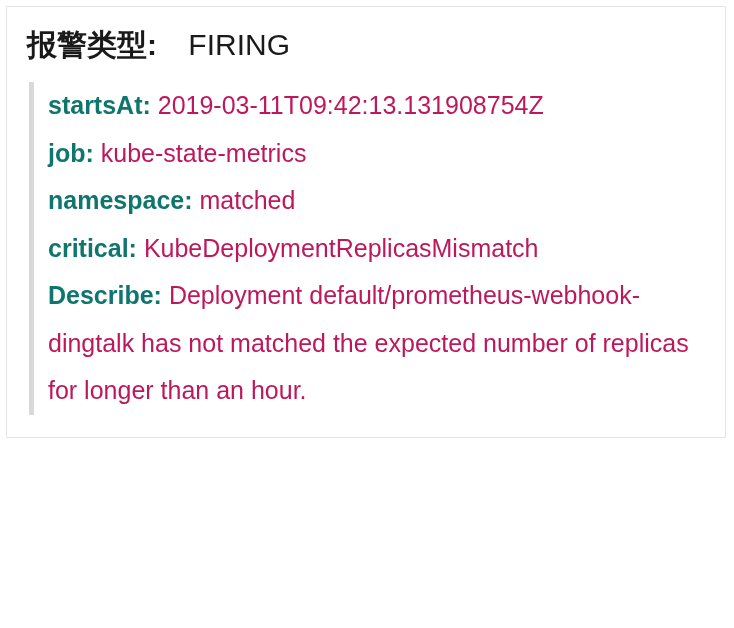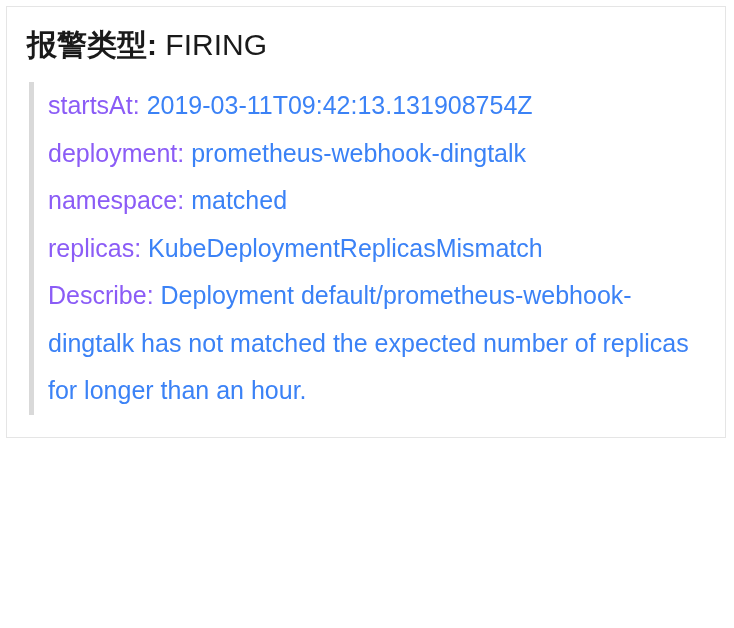--- a/index.html
+++ b/index.html
@@ -21,63 +21,64 @@
     .title {
       font-size: 30px;
       font-weight: 600;
       color: #1a1a1a;
       margin-bottom: 18px;
       line-height: 1.3;
     }
     .title-value {
       font-weight: 500;
       color: #1a1a1a;
+      margin-left: 23px;
     }
     .details {
       border-left: 5px solid #d9d9d9;
       padding-left: 14px;
       margin-left: 2px;
     }
     .row {
       font-size: 25px;
       line-height: 1.9;
       color: #1a1a1a;
     }
     .label {
-      font-weight: 400;
-      color: #8b5cf6;
+      font-weight: 700;
+      color: #0f766e;
     }
     .value {
       font-weight: 400;
-      color: #3b82f6;
+      color: #be185d;
     }
   </style>
 </head>
 <body>
 
 <div class="card">
   <div class="title">
     <span>报警类型:</span>
     <span class="title-value">FIRING</span>
   </div>
   <div class="details">
     <div class="row">
       <span class="label">startsAt:</span>
       <span class="value">2019-03-11T09:42:13.131908754Z</span>
     </div>
     <div class="row">
-      <span class="label">deployment:</span>
-      <span class="value">prometheus-webhook-dingtalk</span>
+      <span class="label">job:</span>
+      <span class="value">kube-state-metrics</span>
     </div>
     <div class="row">
       <span class="label">namespace:</span>
       <span class="value">matched</span>
     </div>
     <div class="row">
-      <span class="label">replicas:</span>
+      <span class="label">critical:</span>
       <span class="value">KubeDeploymentReplicasMismatch</span>
     </div>
     <div class="row">
       <span class="label">Describe:</span>
       <span class="value">Deployment default/prometheus-webhook-dingtalk has not matched the expected number of replicas for longer than an hour.</span>
     </div>
   </div>
 </div>
 
 </body></html>

